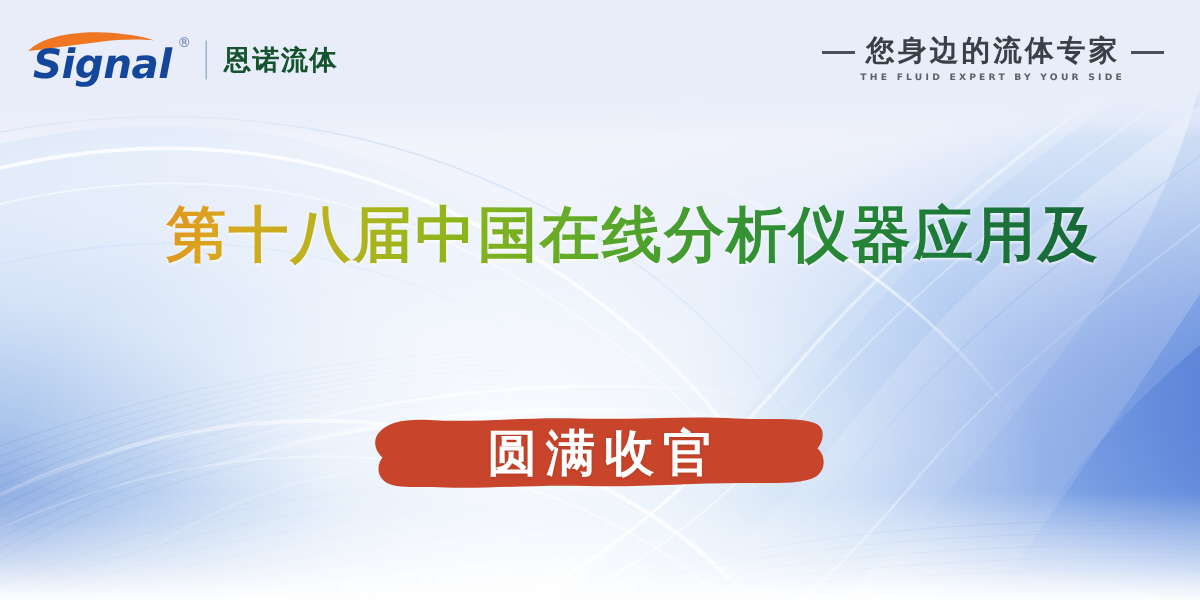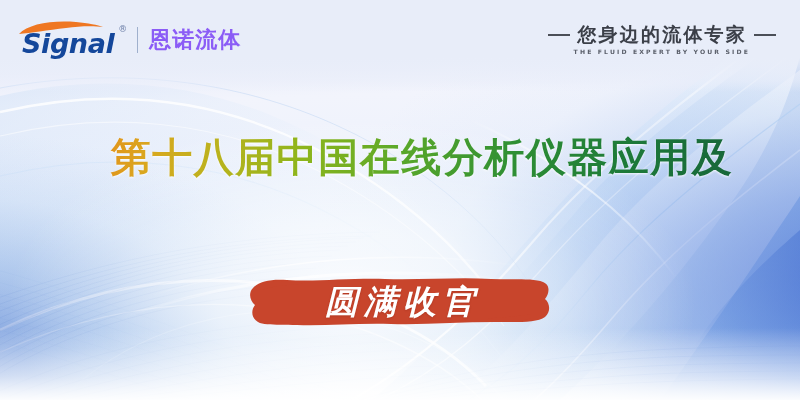--- a/index.html
+++ b/index.html
@@ -139,23 +139,23 @@
     font-family: "DejaVu Sans", sans-serif;
     z-index: 3;
   }
   #logo-divider {
     width: 1px;
     height: 26px;
     background: #9fb0cd;
     margin: 0 2px 0 14px;
   }
   #logo-cn {
-    font-size: 22px;
-    font-weight: bold;
-    color: #8b5cf6;
+    font-size: 18px;
+    font-weight: bold;
+    color: #14532d;
     letter-spacing: 1px;
     font-family: "DejaVu Sans", "Liberation Sans", sans-serif;
     white-space: nowrap;
   }
 
   
   #slogan {
     text-align: center;
     line-height: 1.15;
   }
@@ -240,21 +240,20 @@
 
   
   #ribbon {
     position: absolute;
     left: 50%;
     top: 272px;
     transform: translateX(-50%);
     width: 310px;
     height: 62px;
     z-index: 7;
-    font-style: italic;
   }
   #ribbon-shape {
     position: absolute;
     inset: 0;
     width: 100%;
     height: 100%;
   }
   #ribbon-text {
     position: absolute;
     inset: 0;

